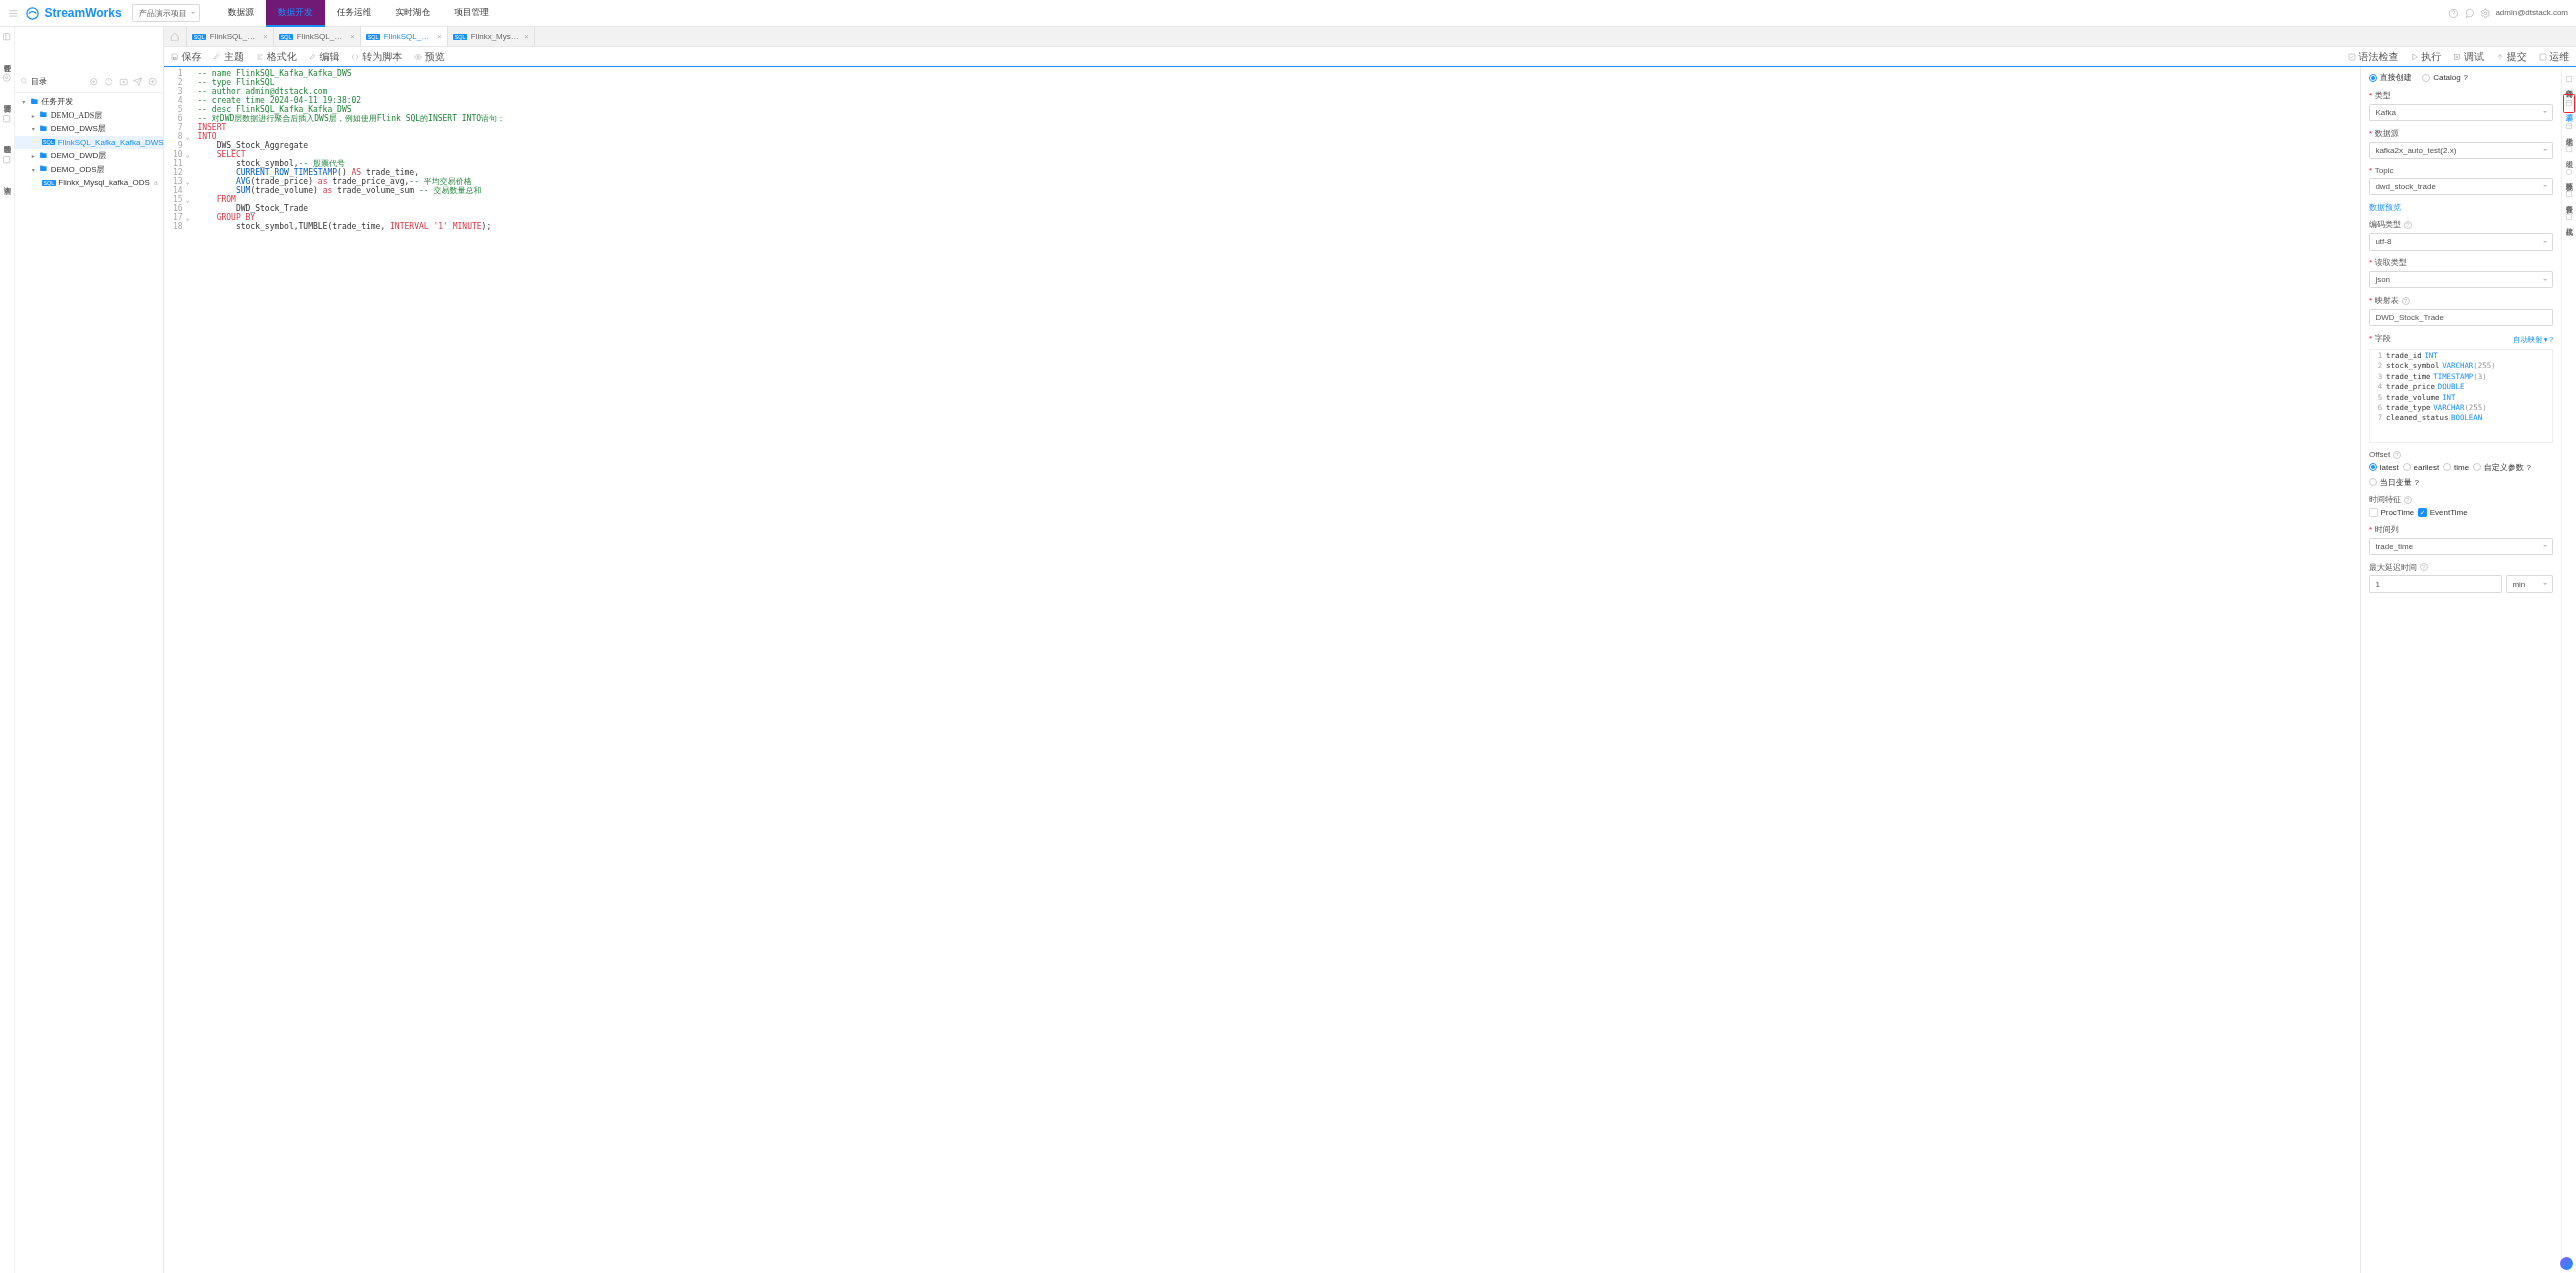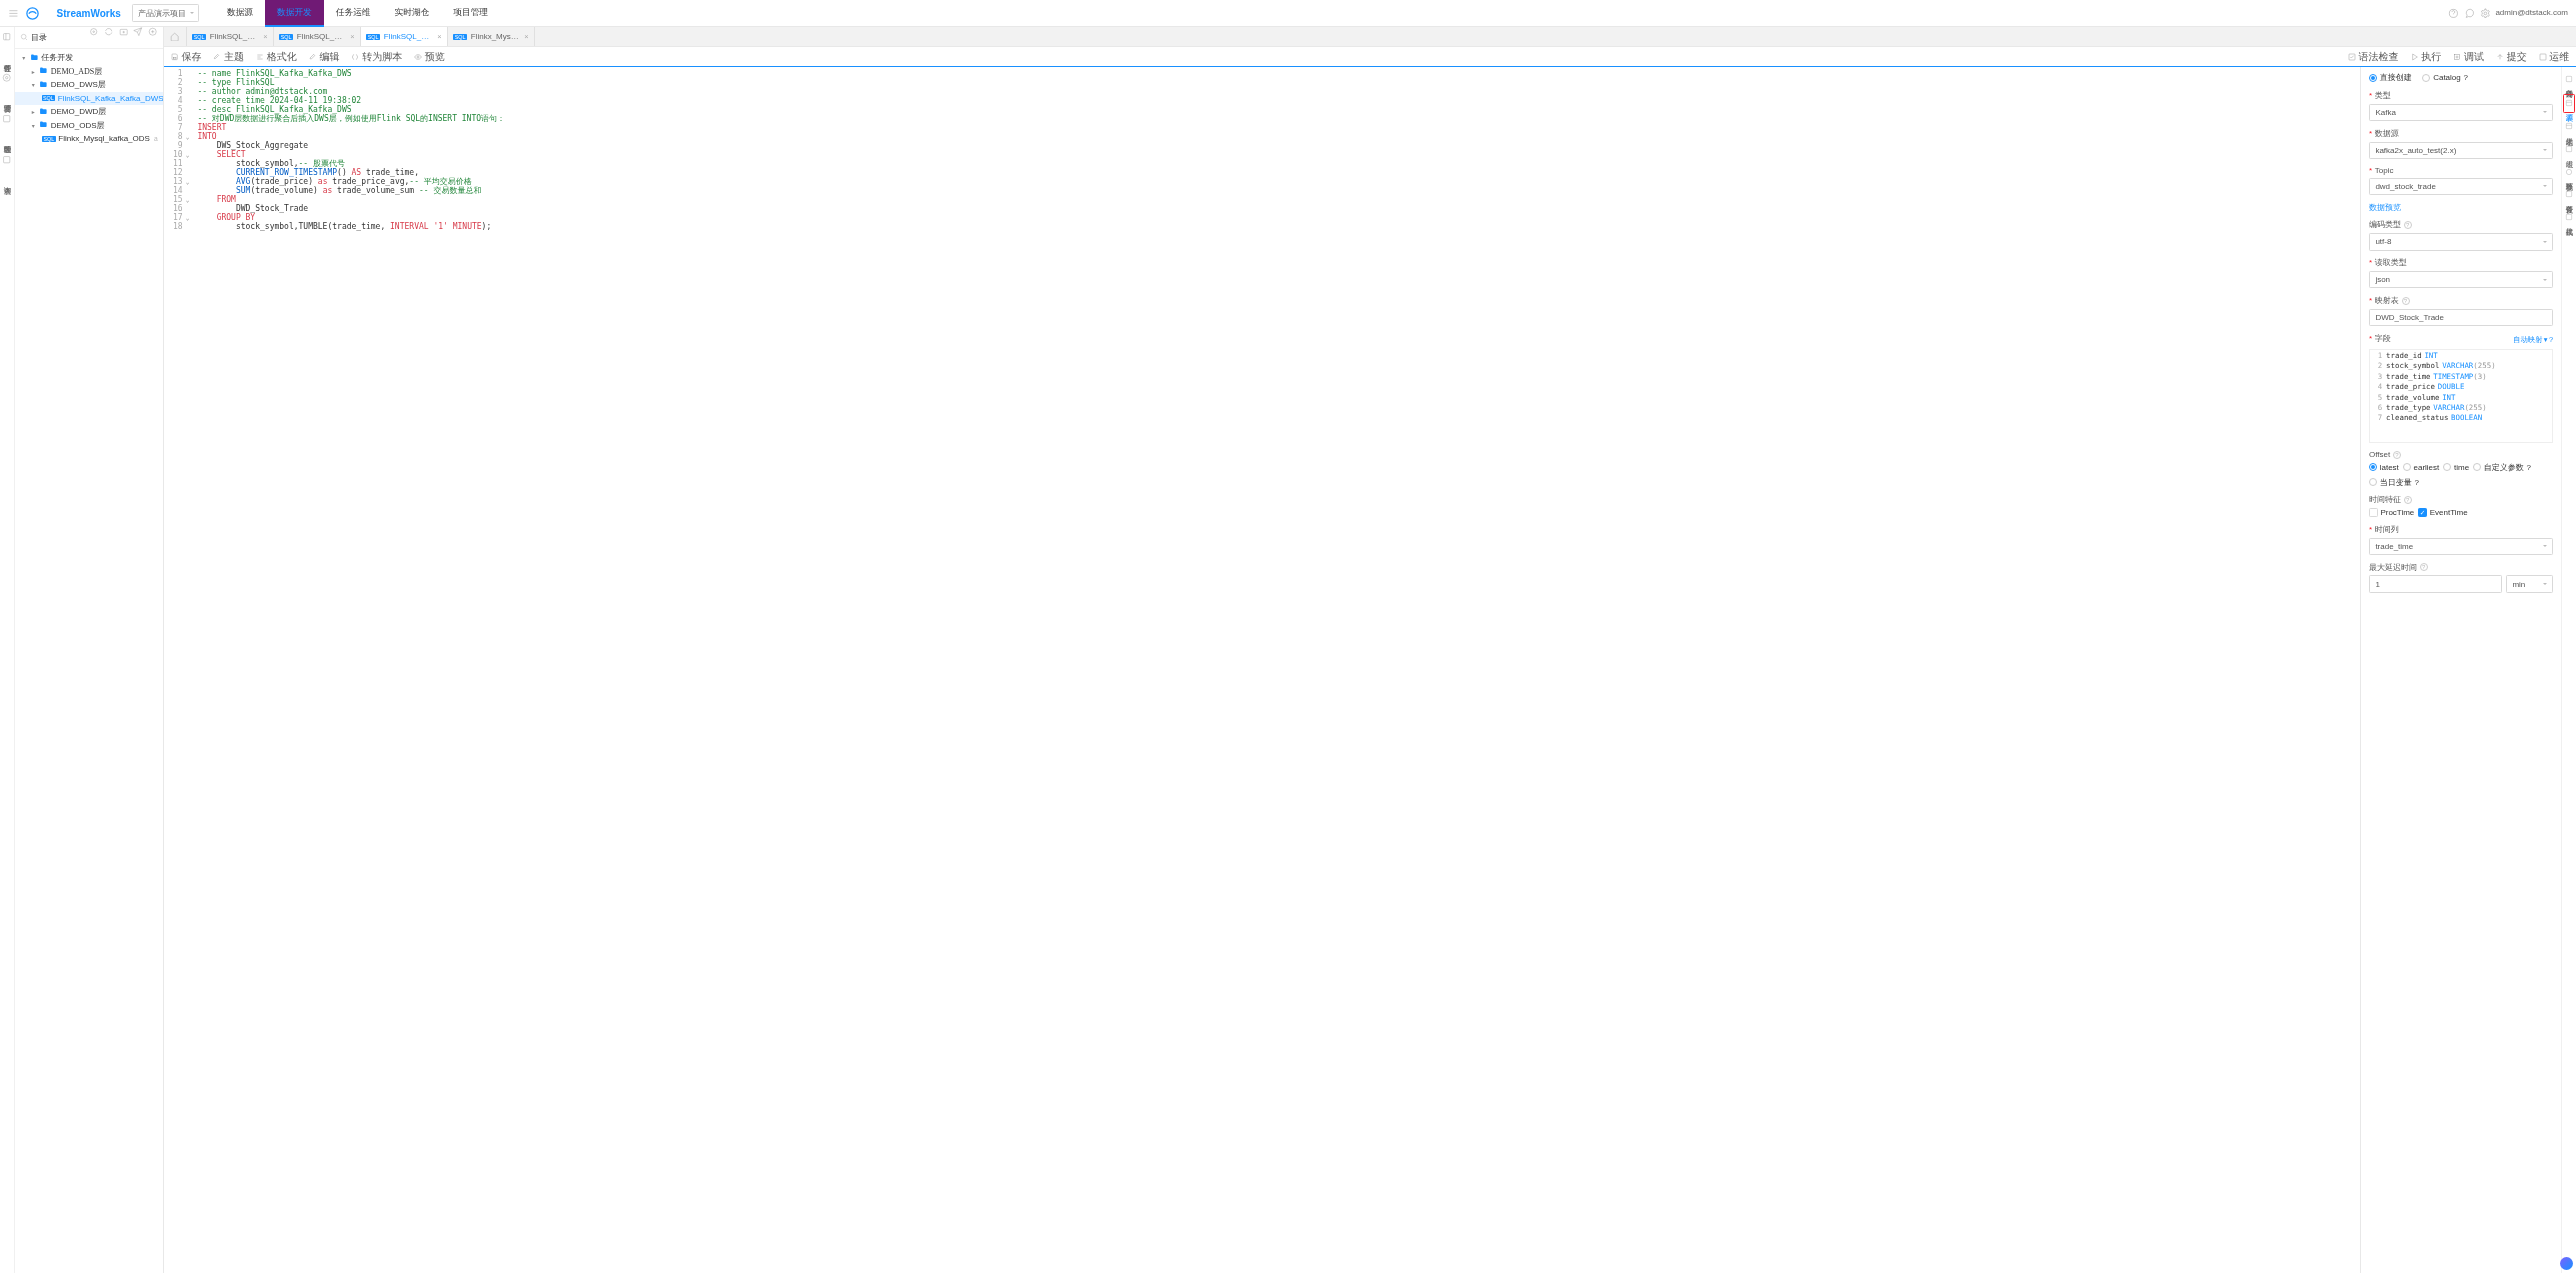--- a/index.html
+++ b/index.html
@@ -2,21 +2,21 @@
 <html style="font-size:10.8px"><head>
 <meta charset="utf-8">
 <style>
 * { margin: 0; padding: 0; box-sizing: border-box; }
 body { font-family: -apple-system, "Microsoft YaHei", sans-serif; font-size: 8px; color: #333; background: #fff; overflow: hidden; }
 
 .app { display: flex; flex-direction: column; height: 100vh; width: 100vw; }
 
 
 .topnav { height: 27px; display: flex; align-items: center; border-bottom: 0.7px solid #e8e8e8; padding: 0 8px; }
-.logo { display: flex; align-items: center; gap: 16px; color: #1890ff; font-weight: 600; font-size: 10px; }
+.logo { display: flex; align-items: center; gap: 4px; color: #1890ff; font-weight: 600; font-size: 12px; }
 .logo-icon { width: 15px; height: 15px; }
 .proj-select { margin-left: 10.8px; border: 0.7px solid #d9d9d9; border-radius: 1.3px; height: 17.5px; padding: 0 12px 0 5.4px; font-size: 8px; color: #666; position: relative; min-width: 65px; display: flex; align-items: center; }
 .proj-select::after { content: ""; position: absolute; right: 4px; top: 6.7px; border: 2.7px solid transparent; border-top-color: #bbb; }
 .nav-tabs { display: flex; margin-left: 16px; height: 100%; }
 .nav-tab { padding: 0 12px; display: flex; align-items: center; font-size: 8.7px; color: #333; cursor: pointer; position: relative; }
 .nav-tab.active { color: #1890ff; background: #701a75; font-family: Liberation Serif, serif; }
 .nav-tab.active::after { content: ""; position: absolute; left: 0; right: 0; bottom: -0.7px; height: 1.3px; background: #1890ff; }
 .nav-right { margin-left: auto; display: flex; align-items: center; gap: 5px; color: #666; }
 .nav-right .ic { width: 10.8px; height: 10.8px; stroke: #888; cursor: pointer; }
 
@@ -24,21 +24,21 @@
 .body { flex: 1; display: flex; min-height: 0; }
 
 
 .rail-l { width: 15px; background: #fff; border-right: 0.7px solid #f0f0f0; display: flex; flex-direction: column; align-items: center; padding-top: 2.7px; gap: 9.4px; }
 .rail-l .ri { font-size: 7.4px; writing-mode: vertical-rl; color: #666; cursor: pointer; padding: 2.7px 0; }
 .rail-l .ri.ico { writing-mode: horizontal-tb; }
 .rail-l svg { width: 9.4px; height: 9.4px; stroke: #888; }
 
 
 .dir { width: 149px; border-right: 0.7px solid #e8e8e8; display: flex; flex-direction: column; }
-.dir-head { height: 21.5px; display: flex; justify-content: space-between; padding: 0 5.4px; border-bottom: 0.7px solid #f0f0f0; }
+.dir-head { height: 21.5px; display: flex; align-items: center; justify-content: space-between; padding: 0 5.4px; border-bottom: 0.7px solid #f0f0f0; margin-top: 44px; }
 .dir-head-t { font-size: 8px; color: #333; display: flex; align-items: center; gap: 2.7px; }
 .dir-head-icons { display: flex; gap: 5.4px; }
 .dir-head-icons svg { width: 9.4px; height: 9.4px; stroke: #888; cursor: pointer; fill: none; }
 .tree { flex: 1; overflow: auto; padding: 2.7px 0; }
 .tnode { display: flex; align-items: center; height: 13.5px; padding: 0 5.4px; font-size: 8px; cursor: pointer; white-space: nowrap; }
 .tnode.sel { background: #e8f3ff; }
 .tnode .caret { width: 6.7px; text-align: center; color: #888; font-size: 6px; }
 .tnode .fold { color: #1890ff; margin: 0 2.7px; }
 .tnode .fold svg { width: 8.7px; height: 8.7px; }
 .tnode .sql-badge { background: #1890ff; color: #fff; font-size: 5.4px; padding: 0 1.3px; border-radius: 0.7px; margin: 0 2.7px; }

